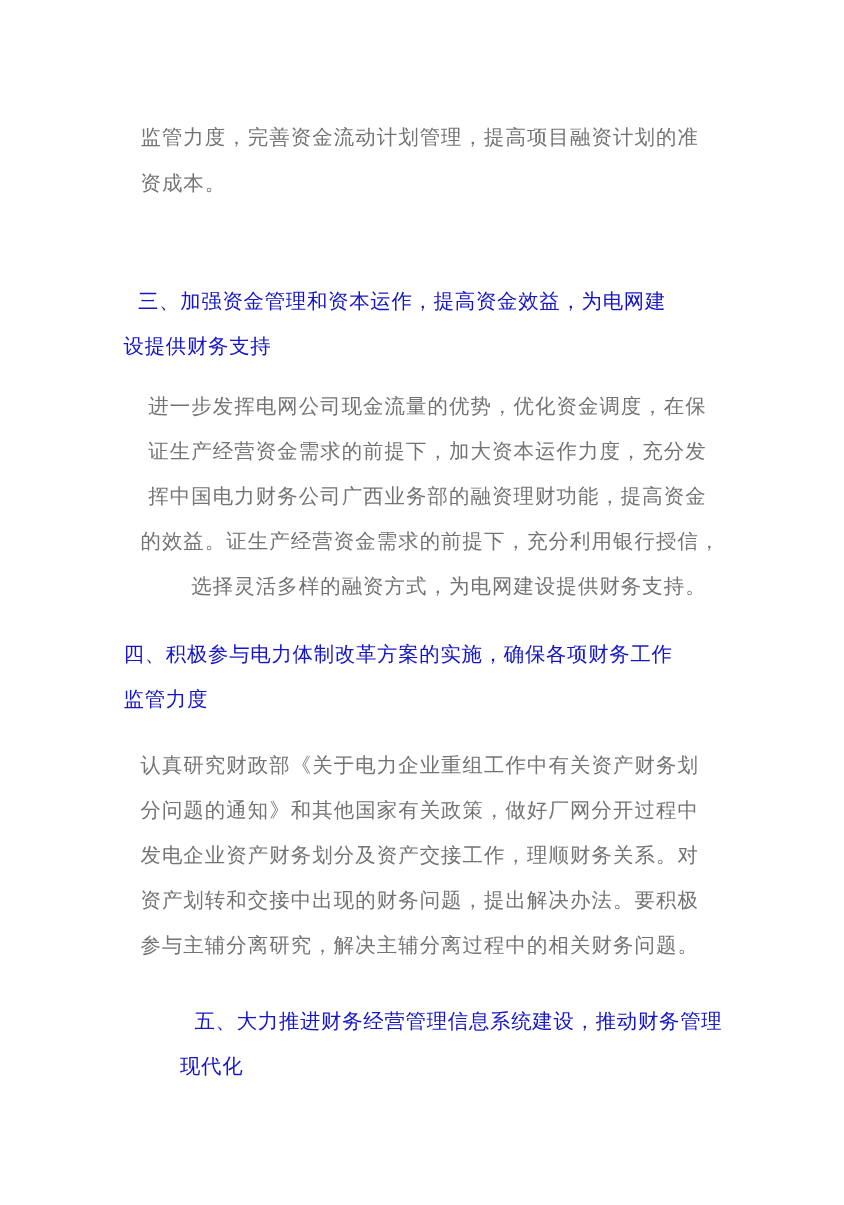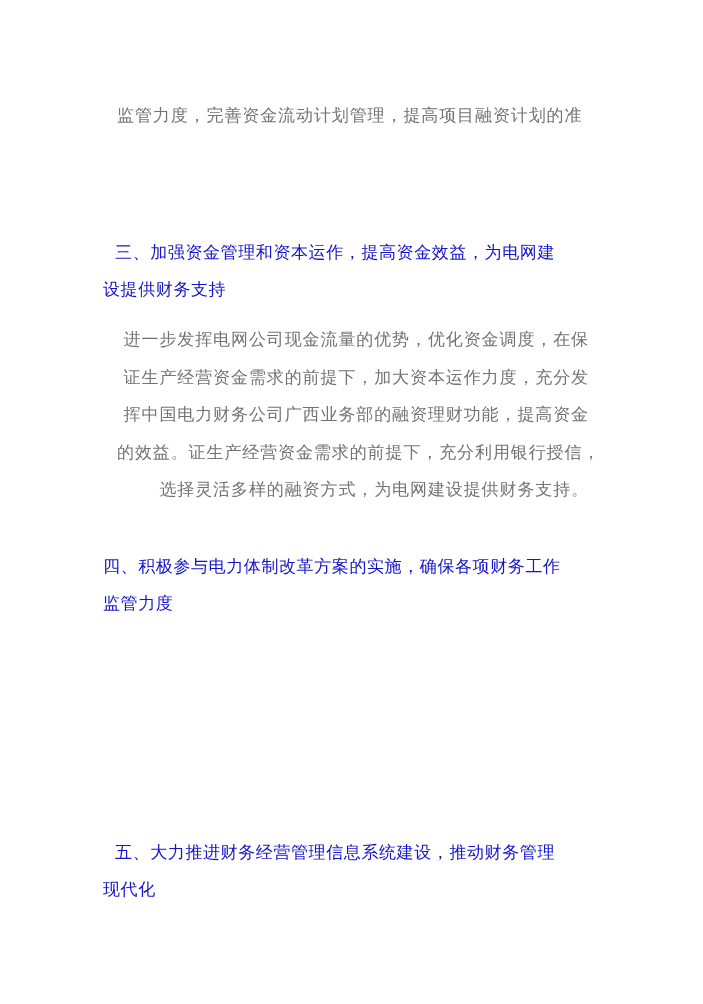--- a/index.html
+++ b/index.html
@@ -47,48 +47,58 @@
   .indent { padding-left: 12px; }
 </style>
 </head>
 <body>
 
 <div class="page">
 
   <div class="block" style="top:83px;">
     <p class="body-text">
       <span class="line">监管力度，完善资金流动计划管理，提高项目融资计划的准</span>
+      <span class="line">资成本。</span>
     </p>
   </div>
 
   <div class="block" style="top:234px;">
     <h2 class="heading">
       <span class="line indent">三、加强资金管理和资本运作，提高资金效益，为电网建</span>
       <span class="line">设提供财务支持</span>
     </h2>
   </div>
 
   <div class="block" style="top:307px;text-align:right;">
     <p class="body-text">
       <span class="line">进一步发挥电网公司现金流量的优势，优化资金调度，在保</span>
       <span class="line">证生产经营资金需求的前提下，加大资本运作力度，充分发</span>
       <span class="line">挥中国电力财务公司广西业务部的融资理财功能，提高资金</span>
       <span class="line">的效益。证生产经营资金需求的前提下，充分利用银行授信，</span>
       <span class="line">选择灵活多样的融资方式，为电网建设提供财务支持。</span>
     </p>
   </div>
 
-  <div class="block" style="top:548px;">
+  <div class="block" style="top:528px;">
     <h2 class="heading">
       <span class="line">四、积极参与电力体制改革方案的实施，确保各项财务工作</span>
       <span class="line">监管力度</span>
     </h2>
   </div>
 
+  <div class="block" style="top:606px;">
+    <p class="body-text">
+      <span class="line">认真研究财政部《关于电力企业重组工作中有关资产财务划</span>
+      <span class="line">分问题的通知》和其他国家有关政策，做好厂网分开过程中</span>
+      <span class="line">发电企业资产财务划分及资产交接工作，理顺财务关系。对</span>
+      <span class="line">资产划转和交接中出现的财务问题，提出解决办法。要积极</span>
+      <span class="line">参与主辅分离研究，解决主辅分离过程中的相关财务问题。</span>
+    </p>
+  </div>
 
-  <div class="block" style="top:834px;">
+  <div class="block" style="top:834px;margin-left:47px;">
     <h2 class="heading">
       <span class="line indent">五、大力推进财务经营管理信息系统建设，推动财务管理</span>
       <span class="line">现代化</span>
     </h2>
   </div>
 
 </div>
 
 </body></html>

